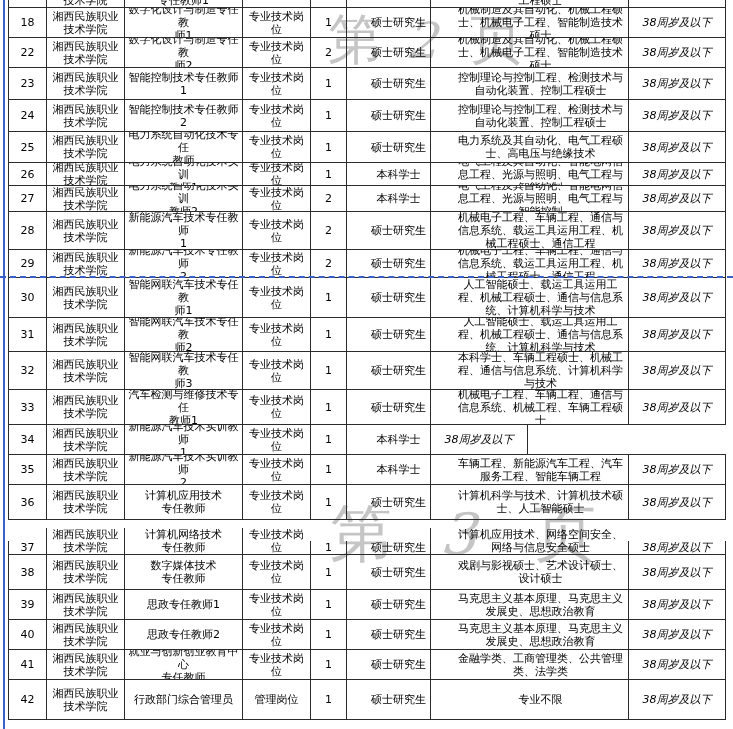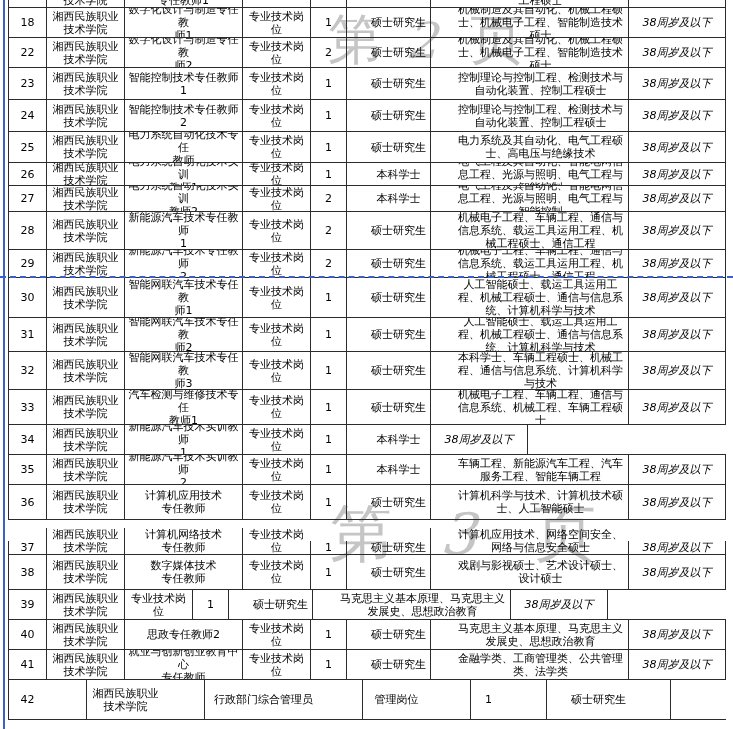--- a/index.html
+++ b/index.html
@@ -302,20 +302,21 @@
     <div class="cell c-type">专业技术岗位</div>
     <div class="cell c-count">1</div>
     <div class="cell c-education">硕士研究生</div>
     <div class="cell c-majors">戏剧与影视硕士、艺术设计硕士、设计硕士</div>
     <div class="cell c-age">38周岁及以下</div>
   </div>
     <div class="trow" style="height: 30px;">
     <div class="cell c-num">39</div>
     <div class="cell c-college">湘西民族职业
 技术学院</div>
+    <div class="cell c-position">思政专任教师1</div>
     <div class="cell c-type">专业技术岗位</div>
     <div class="cell c-count">1</div>
     <div class="cell c-education">硕士研究生</div>
     <div class="cell c-majors">马克思主义基本原理、马克思主义发展史、思想政治教育</div>
     <div class="cell c-age">38周岁及以下</div>
   </div>
     <div class="trow" style="height: 30px;">
     <div class="cell c-num">40</div>
     <div class="cell c-college">湘西民族职业
 技术学院</div>
@@ -331,21 +332,21 @@
     <div class="cell c-college">湘西民族职业
 技术学院</div>
     <div class="cell c-position">就业与创新创业教育中心
 专任教师</div>
     <div class="cell c-type">专业技术岗位</div>
     <div class="cell c-count">1</div>
     <div class="cell c-education">硕士研究生</div>
     <div class="cell c-majors">金融学类、工商管理类、公共管理类、法学类</div>
     <div class="cell c-age">38周岁及以下</div>
   </div>
-    <div class="trow" style="height: 40px; gap: 40px;">
+    <div class="trow" style="height: 40px;">
     <div class="cell c-num">42</div>
     <div class="cell c-college">湘西民族职业
 技术学院</div>
     <div class="cell c-position">行政部门综合管理员</div>
     <div class="cell c-type">管理岗位</div>
     <div class="cell c-count">1</div>
     <div class="cell c-education">硕士研究生</div>
     <div class="cell c-majors">专业不限</div>
     <div class="cell c-age">38周岁及以下</div>
   </div>

